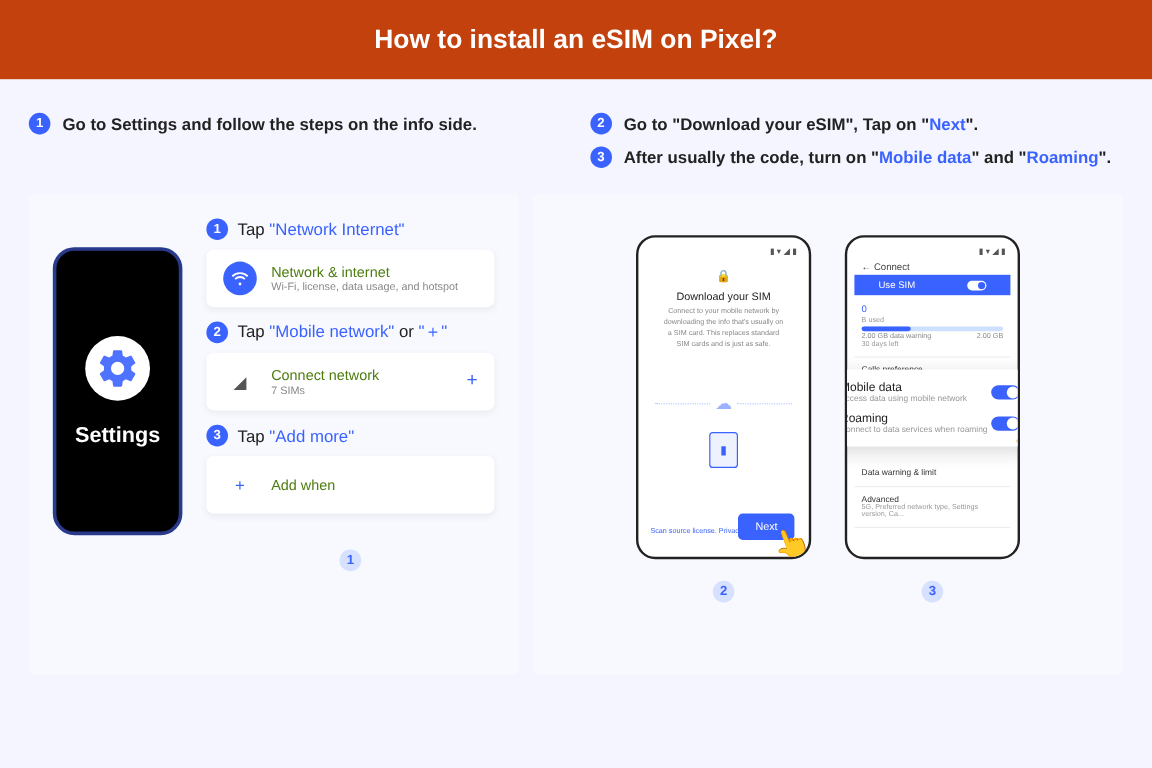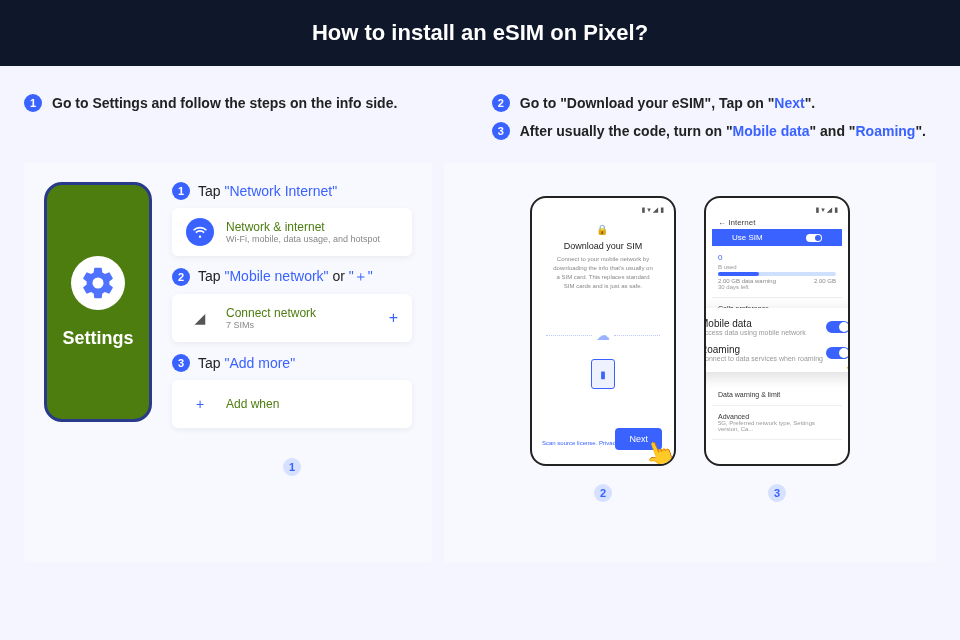--- a/index.html
+++ b/index.html
@@ -1,29 +1,29 @@
 <!DOCTYPE html>
 <html><head>
 <meta charset="utf-8">
 <style>
 *{box-sizing:border-box;margin:0;padding:0;font-family:'Segoe UI',Arial,sans-serif}
 body{width:960px;height:640px;background:#f4f5ff;overflow:hidden}
-.header{background:#0f172a;color:#fff;height:66px;display:flex;align-items:center;justify-content:center}
+.header{background:#c2410c;color:#fff;height:66px;display:flex;align-items:center;justify-content:center}
 .header h1{font-size:22px;font-weight:600}
 .intro{display:flex;padding:28px 24px 12px 24px;gap:30px}
 .intro-left{flex:0 0 48%}
 .intro-right{flex:1}
 .step-line{display:flex;align-items:center;gap:10px;font-size:14px;font-weight:600;color:#222;margin-bottom:10px}
 .num-badge{width:18px;height:18px;border-radius:50%;background:#3a62ff;color:#fff;font-size:11px;display:flex;align-items:center;justify-content:center;font-weight:700;flex-shrink:0}
 .link{color:#3a62ff}
 .panels{display:flex;gap:12px;padding:0 24px}
 .panel{background:#f7f9ff;border-radius:4px;padding:20px;flex:1;min-height:400px}
 .panel-left{display:flex;gap:20px}
 
-.phone-frame{width:108px;height:240px;border:3px solid #2a3a8a;border-radius:18px;background:#4d7c0f;display:flex;flex-direction:column;align-items:center;justify-content:center;gap:18px;margin-top:0}
+.phone-frame{width:108px;height:240px;border:3px solid #2a3a8a;border-radius:18px;background:#000000;display:flex;flex-direction:column;align-items:center;justify-content:center;gap:18px;margin-top:24px}
 .gear-circle{width:54px;height:54px;border-radius:50%;background:#fff;display:flex;align-items:center;justify-content:center}
 .gear-circle svg{width:38px;height:38px}
 .phone-label{color:#fff;font-weight:700;font-size:18px}
 .steps-col{flex:1;display:flex;flex-direction:column;gap:12px;position:relative}
 .mini-step .hdr{display:flex;align-items:center;gap:8px;font-size:14px;margin-bottom:8px;font-weight:500;color:#222}
 .card{background:#fff;border-radius:6px;padding:10px 14px;display:flex;align-items:center;gap:12px;box-shadow:0 2px 6px rgba(0,0,0,.06)}
 .card-icon{width:28px;height:28px;border-radius:50%;background:#3a62ff;display:flex;align-items:center;justify-content:center;color:#fff;font-size:14px}
 .card-icon.plain{background:none;color:#555}
 .card-body .ttl{font-size:12px;font-weight:500;color:#4d7c0f}
 .card-body .sub{font-size:9px;color:#888}
@@ -106,21 +106,21 @@
           <span><span>Tap </span><span class="link">"Network Internet"</span></span>
         </div>
         <div class="card">
           <div class="card-icon">
             <svg width="14" height="14" viewBox="0 0 24 24" fill="#fff">
                 <path d="M12 18a2 2 0 1 0 2 2 2 2 0 0 0-2-2zm-6-4a8.5 8.5 0 0 1 12 0l2-2a11.3 11.3 0 0 0-16 0zm-4-4a14.1 14.1 0 0 1 20 0l2-2a17 17 0 0 0-24 0z"></path>
               </svg>
           </div>
           <div class="card-body">
             <div class="ttl">Network &amp; internet</div>
-            <div class="sub">Wi-Fi, mobile, data usage, and hotspot</div>
+            <div class="sub">Wi-Fi, license, data usage, and hotspot</div>
           </div>
         </div>
       </div>
       <div class="mini-step">
         <div class="hdr">
           <span class="num-badge">2</span>
           <span><span>Tap </span><span class="link">"Mobile network"</span><span> or </span><span class="link">"＋"</span></span>
         </div>
         <div class="card">
           <div class="card-icon plain">◢</div>
@@ -171,21 +171,21 @@
           <div class="hand">👆</div>
         </div>
         <div class="single-marker">
             <span class="num-badge">2</span>
           </div>
       </div>
 
       <div class="phone-col" style="position:relative">
         <div class="phone2">
           <div class="status">▮ ▾ ◢ ▮</div>
-          <div style="font-size:8px;padding:2px 6px;color:#444">← <span>Internet</span></div>
+          <div style="font-size:8px;padding:2px 6px;color:#444">← <span>Connect</span></div>
           <div class="p3-header">
             <span>Use SIM</span>
             <span class="p3-toggle"></span>
           </div>
           <div class="p3-row">
             <div class="p3-blue">0</div>
             <div class="sub">B used</div>
             <div class="bar"></div>
             <div style="display:flex;justify-content:space-between;font-size:6px;color:#888">
                 <span>2.00 GB data warning</span>

